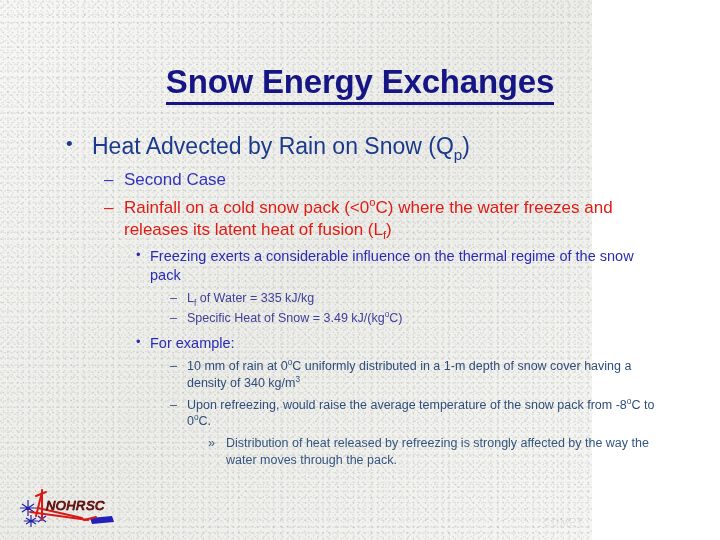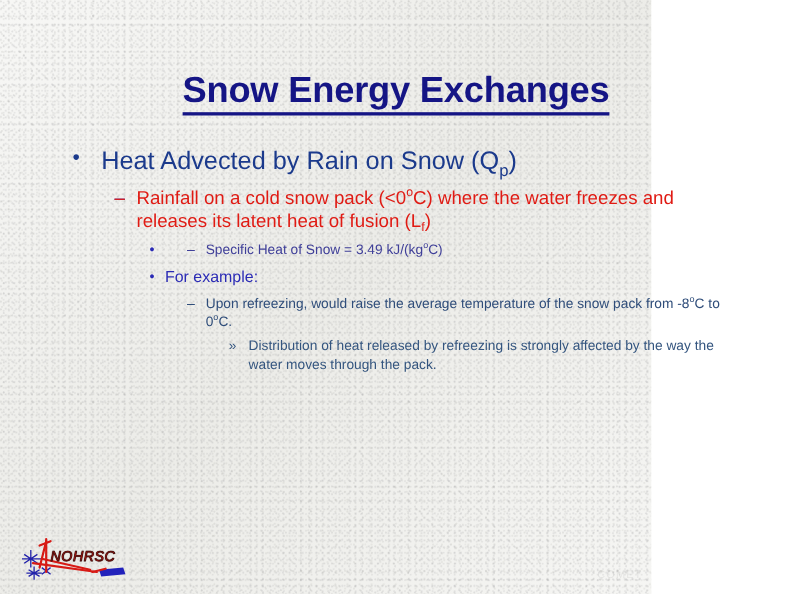--- a/index.html
+++ b/index.html
@@ -204,41 +204,45 @@
     <span class="tx">Snow Energy Exchanges</span>
   </div>
 
   <div id="body">
       <div class="line lvl1" style="color: rgb(27, 58, 140);">
         <span class="marker" style="color: rgb(27, 58, 140);">•</span>
         <span class="txt"><span>Heat Advected by Rain on Snow (Q</span><sub>p</sub><span>)</span></span>
       </div>
       <div class="line lvl2" style="color: rgb(51, 51, 187);">
         <span class="marker" style="color: rgb(51, 51, 187);">–</span>
+        <span class="txt"><span>Second Case</span></span>
       </div>
       <div class="line lvl2 sp-top-6" style="color: rgb(224, 27, 20);">
         <span class="marker" style="color: rgb(224, 27, 20);">–</span>
         <span class="txt"><span>Rainfall on a cold snow pack (&lt;0</span><sup>o</sup><span>C) where the water freezes and releases its latent heat of fusion (L</span><sub>f</sub><span>)</span></span>
       </div>
       <div class="line lvl3" style="color: rgb(43, 43, 181);">
         <span class="marker" style="color: rgb(43, 43, 181);">•</span>
+        <span class="txt"><span>Freezing exerts a considerable influence on the thermal regime of the snow pack</span></span>
       </div>
       <div class="line lvl4" style="color: rgb(64, 64, 153);">
         <span class="marker" style="color: rgb(64, 64, 153);">–</span>
+        <span class="txt"><span>L</span><sub>f</sub><span> of Water  = 335 kJ/kg</span></span>
       </div>
       <div class="line lvl4" style="color: rgb(64, 64, 153);">
         <span class="marker" style="color: rgb(64, 64, 153);">–</span>
         <span class="txt"><span>Specific Heat of Snow  = 3.49 kJ/(kg</span><sup>o</sup><span>C)</span></span>
       </div>
       <div class="line lvl3 sp-top-8" style="color: rgb(43, 43, 181);">
         <span class="marker" style="color: rgb(43, 43, 181);">•</span>
         <span class="txt"><span>For example:</span></span>
       </div>
       <div class="line lvl4 lvl4b" style="color: rgb(47, 77, 122);">
         <span class="marker" style="color: rgb(47, 77, 122);">–</span>
+        <span class="txt"><span>10 mm of rain at 0</span><sup>o</sup><span>C uniformly distributed in a 1-m depth of snow cover having a density of 340 kg/m</span><sup>3</sup></span>
       </div>
       <div class="line lvl4 lvl4b" style="color: rgb(47, 77, 122);">
         <span class="marker" style="color: rgb(47, 77, 122);">–</span>
         <span class="txt"><span>Upon refreezing, would raise the average temperature of the snow pack from -8</span><sup>o</sup><span>C to 0</span><sup>o</sup><span>C.</span></span>
       </div>
       <div class="line lvl5 sp-top-4" style="color: rgb(52, 85, 127);">
         <span class="marker" style="color: rgb(52, 85, 127);">»</span>
         <span class="txt"><span>Distribution of heat released by refreezing is strongly affected by the way the water moves through the pack.</span></span>
       </div>
     </div>

